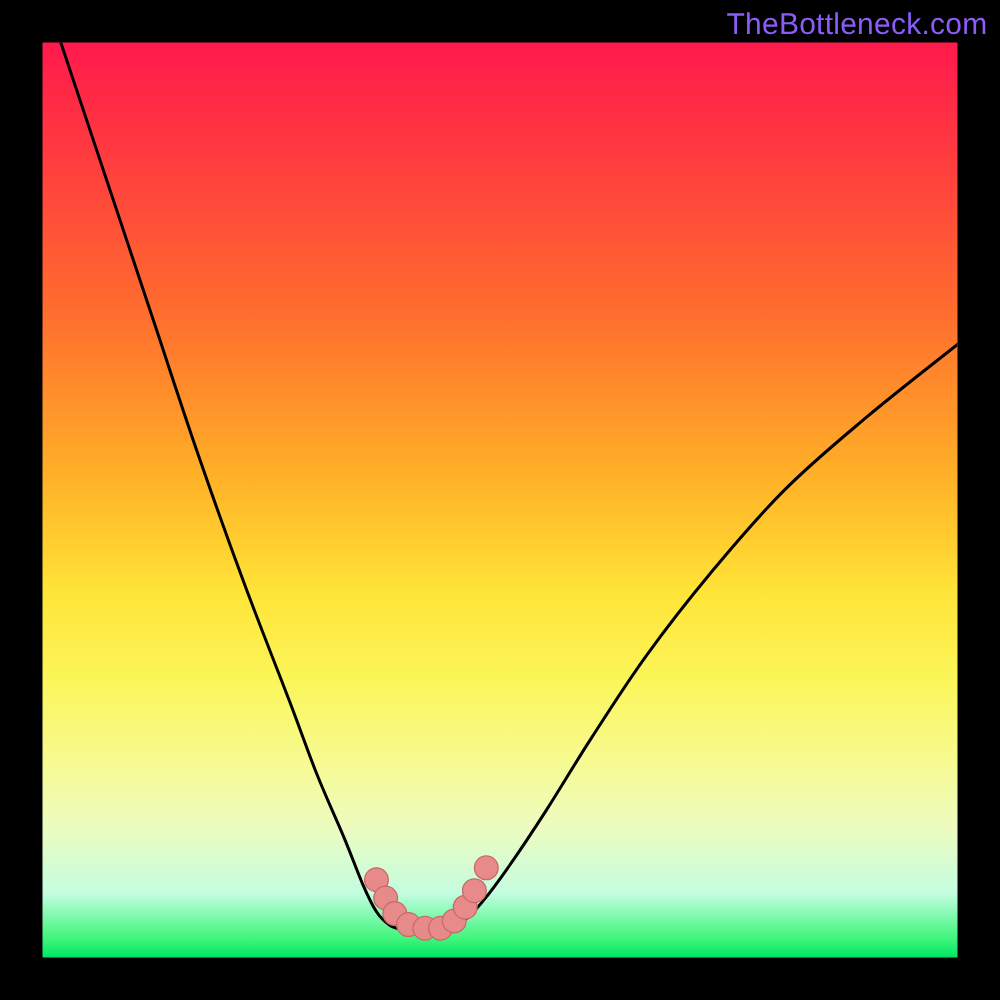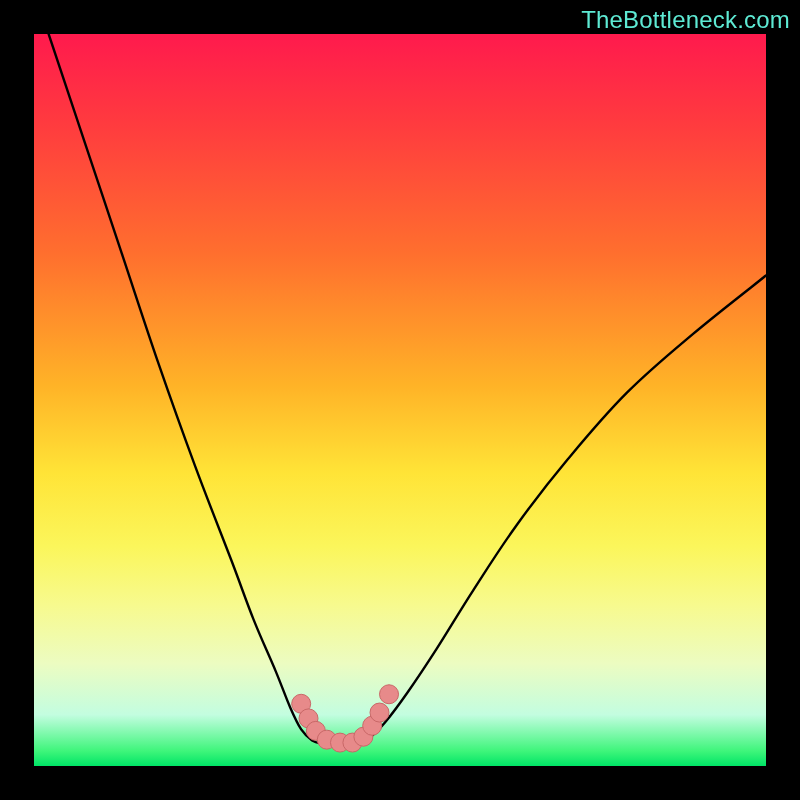--- a/index.html
+++ b/index.html
@@ -37,21 +37,21 @@
       #ecfcc1 86%,
       #c3fde0 93%,
       #3df57a 98%,
       #00e466 100%
     );
   }
   .watermark {
     position: absolute;
     top: 6px;
     right: 10px;
-    color: #5eead4;
+    color: #8b5cf6;
     font-size: 24px;
     font-weight: 400;
     letter-spacing: 0.2px;
     margin-left: 12px;
   }
   svg.curves {
     position: absolute;
     top: 0;
     left: 0;
     width: 732px;

